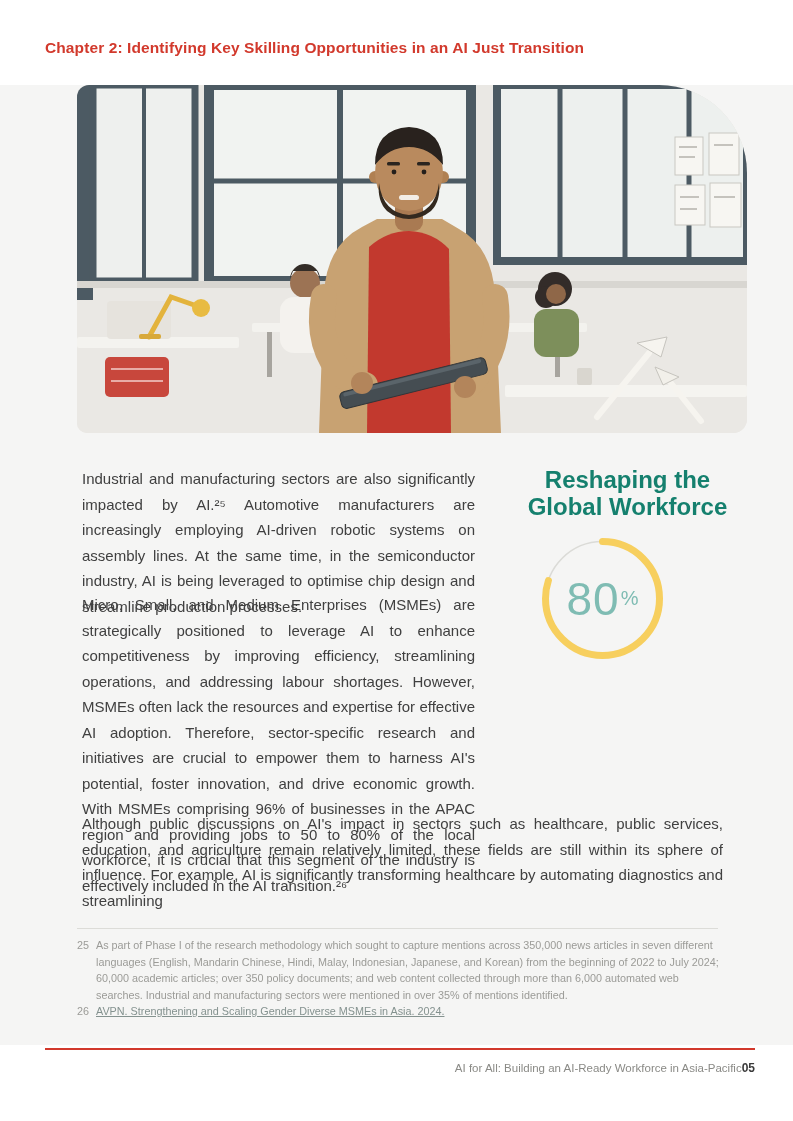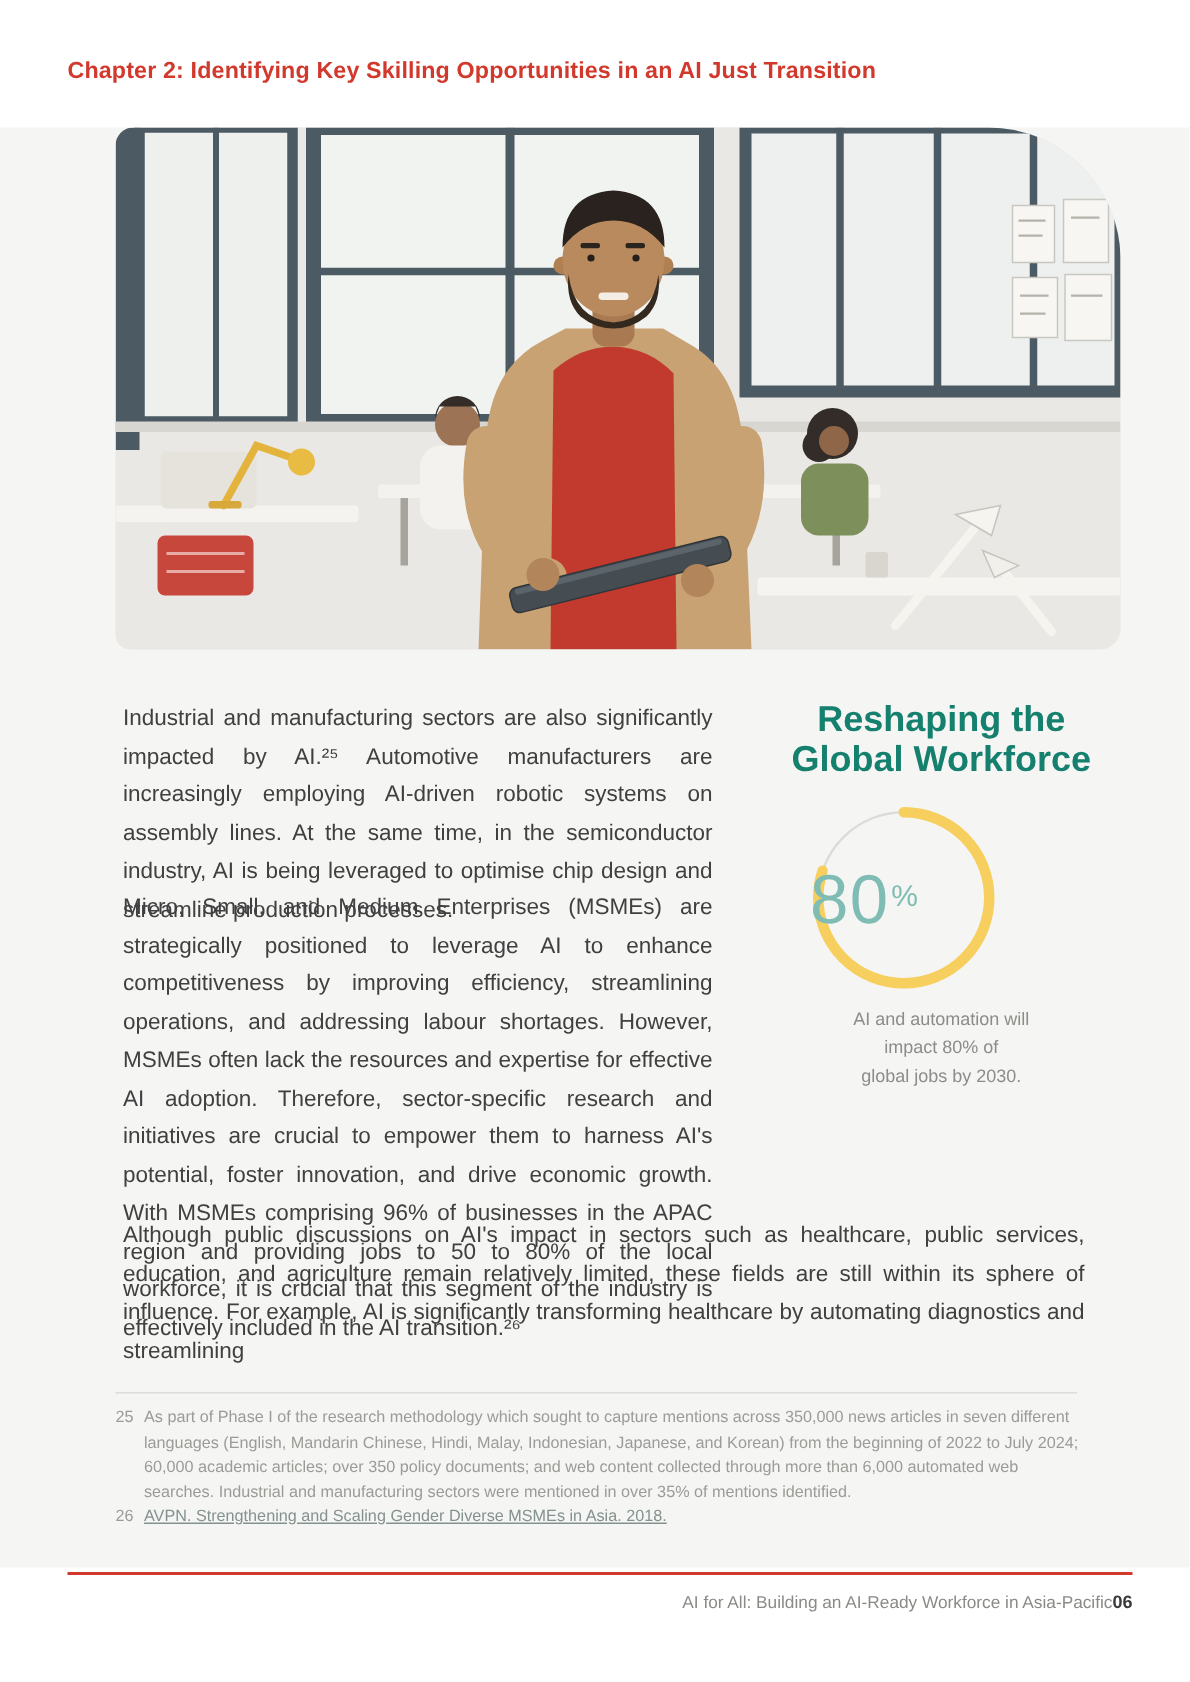--- a/index.html
+++ b/index.html
@@ -26,21 +26,21 @@
   p.para-2{top:587px;}
   p.para-3{top:806px;width:641px;}
   .sidebar{position:absolute;left:500px;top:466px;width:255px;text-align:center;}
   .sidebar-title{
     font-size:24px;font-weight:bold;line-height:27px;color:var(--teal-dark,#15806e);
   }
   .donut-wrap{position:absolute;left:540px;top:536px;width:125px;height:125px;}
   .donut-wrap svg{display:block;width:125px;height:125px;}
   .donut-center{
     position:absolute;left:0;top:0;width:125px;height:125px;
-    display:flex;align-items:center;justify-content:flex-start;
+    display:flex;align-items:center;justify-content:center;
     color:var(--teal-light,#7fbcb3);
   }
   .donut-value{font-size:46px;font-weight:300;letter-spacing:1px;}
   .donut-pct{font-size:20px;font-weight:300;vertical-align:18px;margin-left:1px;}
   .donut-caption{
     position:absolute;left:500px;top:670px;width:255px;text-align:center;
     font-size:12px;line-height:19px;color:#8c8c88;
   }
   .fn-divider{position:absolute;left:77px;top:928px;width:641px;border-top:1px solid #dcdcd8;}
   .footnotes{position:absolute;left:77px;top:937px;width:645px;}
@@ -181,38 +181,33 @@
     <svg viewBox="0 0 125 125">
       <circle cx="62.5" cy="62.5" r="57" fill="none" stroke="#dbdbd7" stroke-width="1.6"></circle>
       <circle cx="62.5" cy="62.5" r="57" fill="none" stroke="#f7cf5e" stroke-width="7" stroke-linecap="round" transform="rotate(-90 62.5 62.5)" stroke-dasharray="286.5132500073891 358.1415625092364"></circle>
     </svg>
     <div class="donut-center" style="color: rgb(127, 188, 179);">
       <span class="donut-value">80</span>
         <span class="donut-pct">%</span>
     </div>
   </div>
 
-  <div class="donut-caption">
-    <div>AI and automation will</div>
-    <div>impact 80% of</div>
-    <div>global jobs by 2030.</div>
-  </div>
 
   <div class="fn-divider"></div>
 
   <div class="footnotes">
     <div class="fn-row">
       <span class="fn-num">25</span>
       <span class="fn-text">As part of Phase I of the research methodology which sought to capture mentions across 350,000 news articles in seven different languages (English, Mandarin Chinese, Hindi, Malay, Indonesian, Japanese, and Korean) from the beginning of 2022 to July 2024; 60,000 academic articles; over 350 policy documents; and web content collected through more than 6,000 automated web searches. Industrial and manufacturing sectors were mentioned in over 35% of mentions identified.</span>
     </div>
     <div class="fn-row">
       <span class="fn-num">26</span>
-      <span class="fn-text fn-link">AVPN. Strengthening and Scaling Gender Diverse MSMEs in Asia. 2018.</span>
+      <span class="fn-text fn-link">AVPN. Strengthening and Scaling Gender Diverse MSMEs in Asia. 2024.</span>
     </div>
   </div>
 
   <div class="footer-line"></div>
   <div class="footer-text">
     <span>AI for All: Building an AI-Ready Workforce in Asia-Pacific</span>
-    <span class="page-number">06</span>
+    <span class="page-number">05</span>
   </div>
 
 </div>
 
 </body></html>

